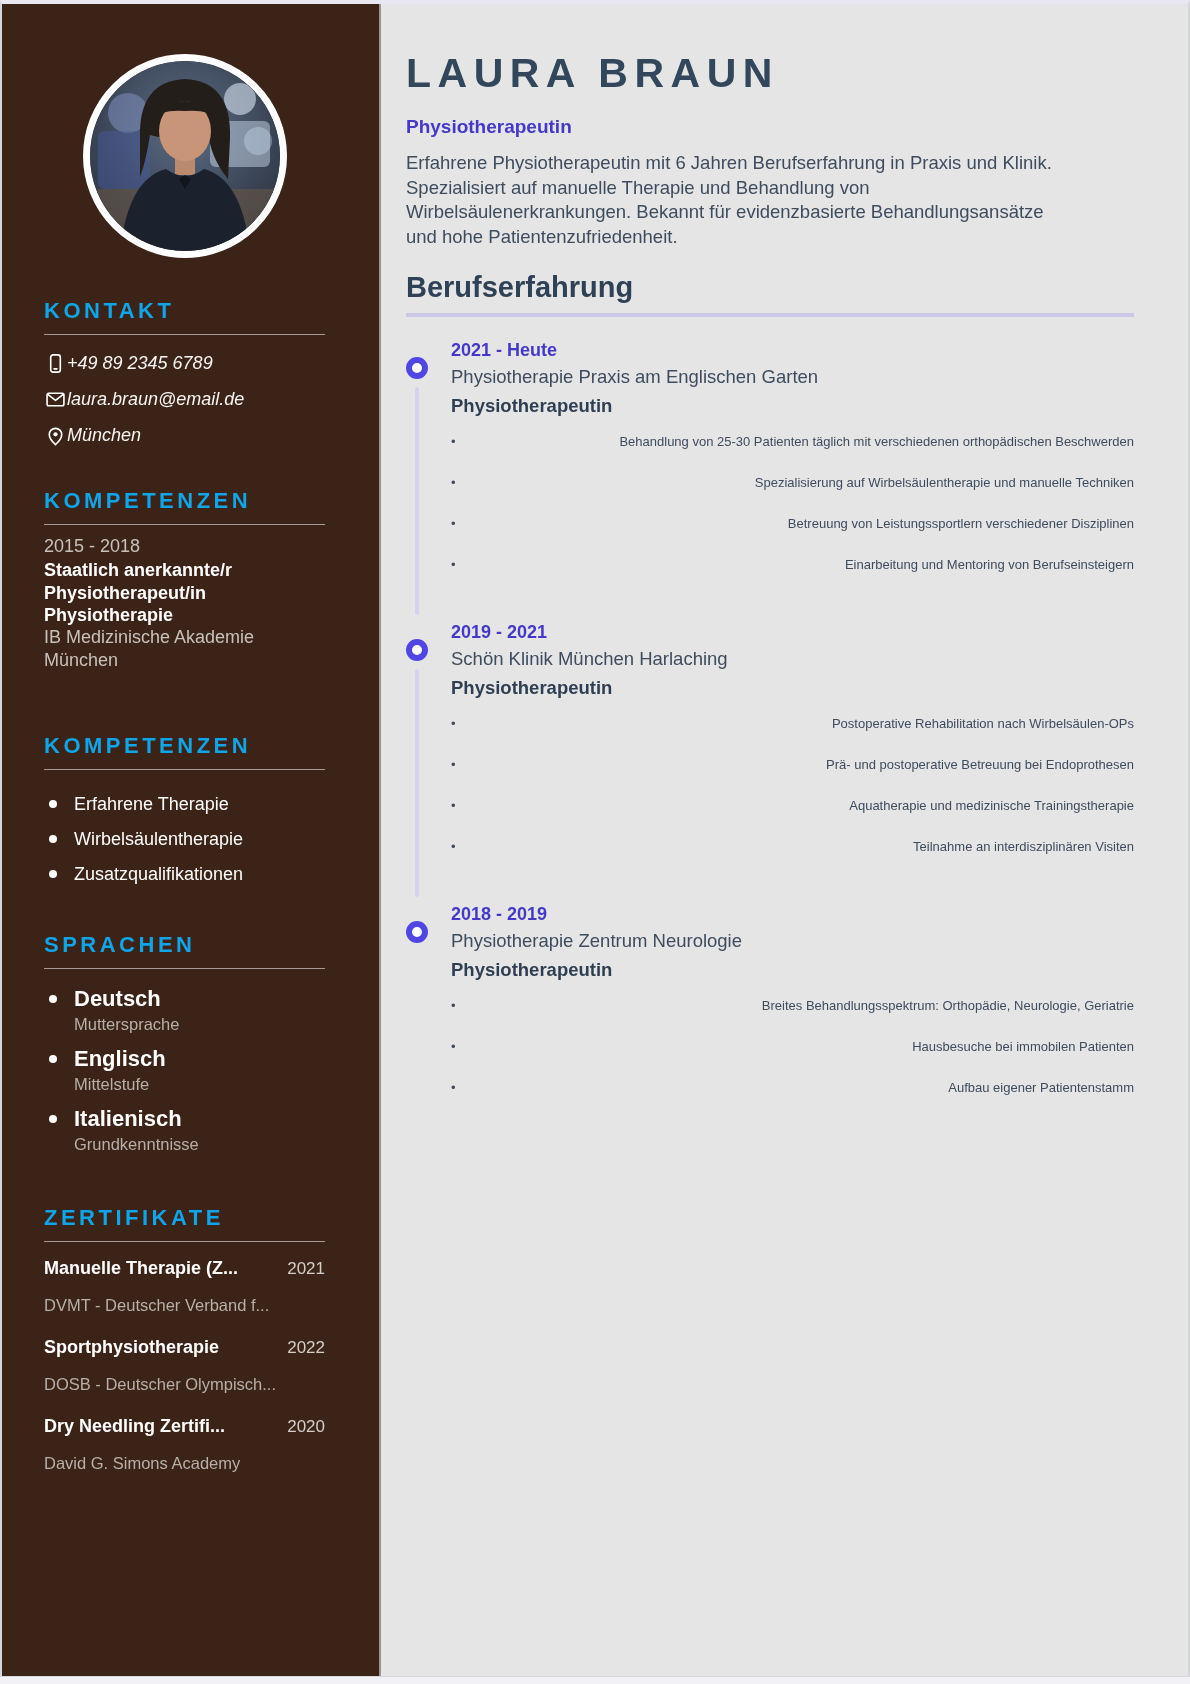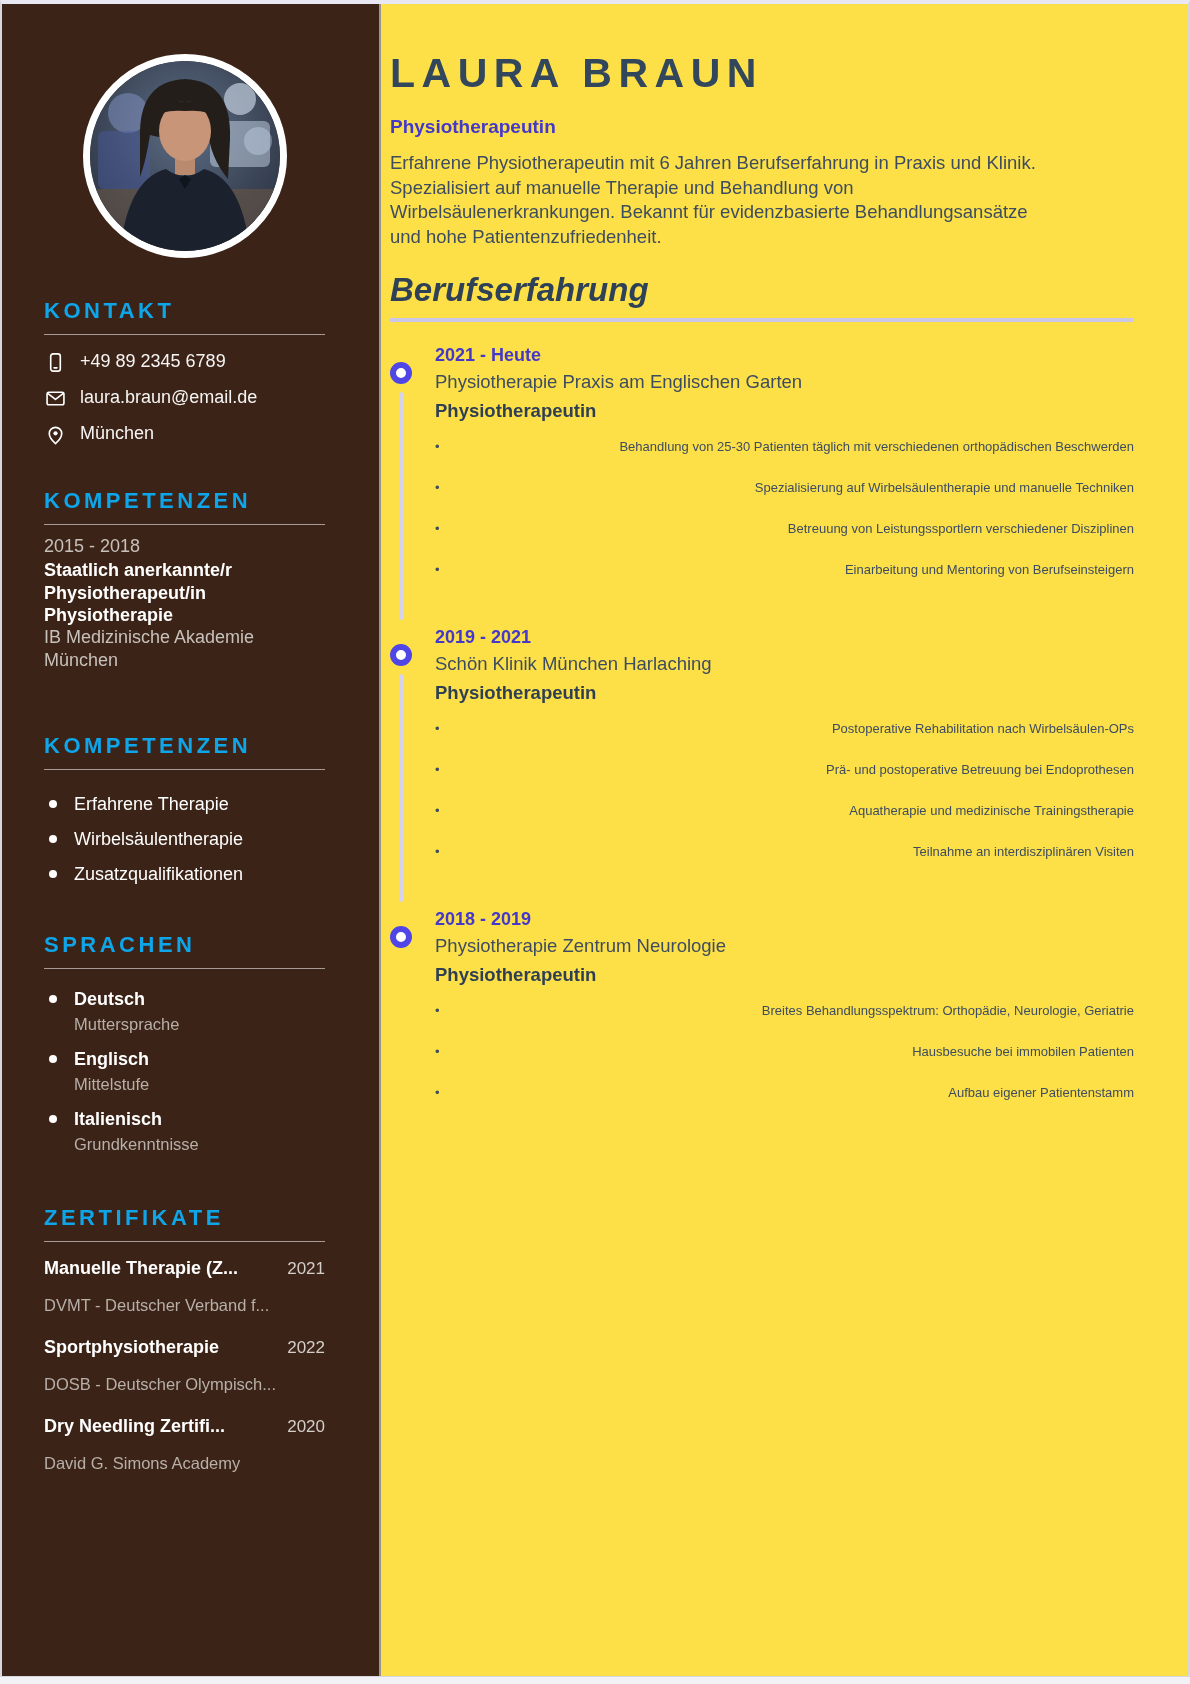--- a/index.html
+++ b/index.html
@@ -36,63 +36,63 @@
   .side-section { margin-top:40px; }
   .side-section.skills   { margin-top:62px; }
   .side-section.langs    { margin-top:46px; }
   .side-section.certs    { margin-top:50px; }
   .side-h {
     font-size:22px; font-weight:700; letter-spacing:3.5px; color:#0ea5e9;
   }
   .side-divider { border-bottom:1px solid rgba(255,255,255,0.55); margin-top:10px; }
 
   .c-list { margin-top:16px; }
-  .c-item { display:flex; gap:13px; margin-bottom:11px; min-height:25px; }
+  .c-item { display:flex; align-items:center; margin-bottom:11px; min-height:25px;font-style:italic; }
   .c-ico { width:23px; height:23px; flex:0 0 23px; display:inline-flex; }
   .c-ico svg { width:23px; height:23px; }
   .c-txt { font-size:18px; color:#f7f5f4; }
 
   .edu { margin-top:10px; font-size:18px; line-height:1.24; }
   .edu .period { color:#c7c1bb; margin-bottom:2px; }
   .edu .degree { font-weight:700; color:#ffffff; }
   .edu .school { color:#c7c1bb; }
 
   .dot-list { list-style:none; margin-top:22px; }
   .dot-list li { position:relative; padding-left:30px; font-size:18px; color:#ffffff;
     line-height:24px; margin-bottom:11px; }
   .dot-list li::before { content:""; position:absolute; left:5px; top:8px;
     width:8px; height:8px; border-radius:50%; background:#ffffff; }
 
   .lang-list { list-style:none; margin-top:18px; }
   .lang-list li { position:relative; padding-left:30px; margin-bottom:12px; }
   .lang-list li::before { content:""; position:absolute; left:5px; top:8px;
     width:8px; height:8px; border-radius:50%; background:#ffffff; }
-  .lang-name { font-size:18px; font-weight:700; color:#ffffff; line-height:24px; }
+  .lang-name { font-size:22px; font-weight:700; color:#ffffff; line-height:24px; }
   .lang-level { font-size:16.5px; color:#b7afa8; line-height:22px; margin-top:2px; }
 
   .cert-list { margin-top:14px; }
   .cert-item { margin-bottom:19px; }
   .cert-row { display:flex; justify-content:space-between; align-items:baseline; gap:10px; }
   .cert-name { font-size:18px; font-weight:700; color:#ffffff; line-height:24px;
     white-space:nowrap; overflow:hidden; }
   .cert-year { font-size:17px; color:#d4cec8; flex:0 0 auto; }
   .cert-issuer { font-size:16.5px; color:#b7afa8; line-height:22px; margin-top:14px;
     white-space:nowrap; overflow:hidden; }
 
   
-  .main { flex:1; padding:48px 54px 60px 9px; background:#fde047; }
+  .main { flex:1; padding:48px 54px 60px 25px; background:#e5e5e5; }
   .name {
     font-size:41px; font-weight:800; letter-spacing:6.5px; color:#33475C; line-height:1.05;
   }
   .job-title { margin-top:21px; font-size:19px; font-weight:700; color:#4338CA; }
   .summary { margin-top:13px; font-size:18.5px; line-height:24.5px; color:#3E4C5F; max-width:655px; }
 
   .exp-heading {
-    margin-top:22px; font-size:33px; font-weight:700; color:#2E4156;
-    padding-bottom:9px; border-bottom:4px solid #CAC7E8;font-style:italic;
+    margin-top:22px; font-size:29px; font-weight:700; color:#2E4156;
+    padding-bottom:9px; border-bottom:4px solid #CAC7E8;
   }
   .timeline { margin-top:22px; }
   .entry { position:relative; padding-left:45px; margin-bottom:40px; }
   .entry:last-child { margin-bottom:0; }
   .tl-marker { position:absolute; left:0; top:18px; width:22px; height:22px;
     border:6px solid #4F46E5; border-radius:50%; background:#ffffff; }
   .entry:not(.last)::after { content:""; position:absolute; left:9px; top:48px; bottom:-34px;
     width:4px; background:#D5D2EE; border-radius:2px; }
   .e-period { font-size:18px; font-weight:700; color:#4338CA; line-height:23px; }
   .e-company { font-size:18.5px; color:#3E4C5F; line-height:26px; margin-top:2px; }

